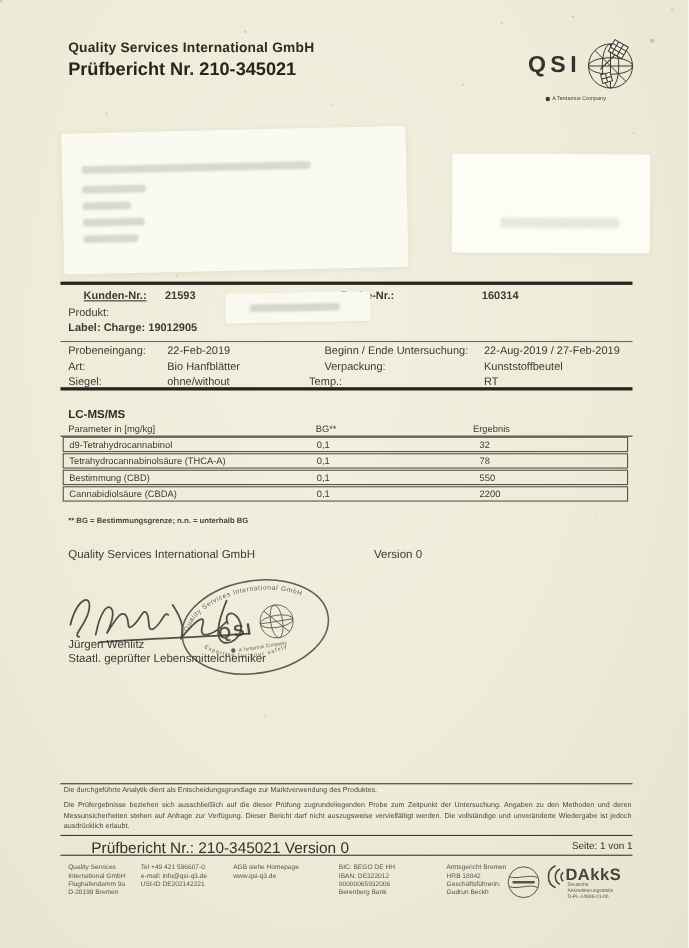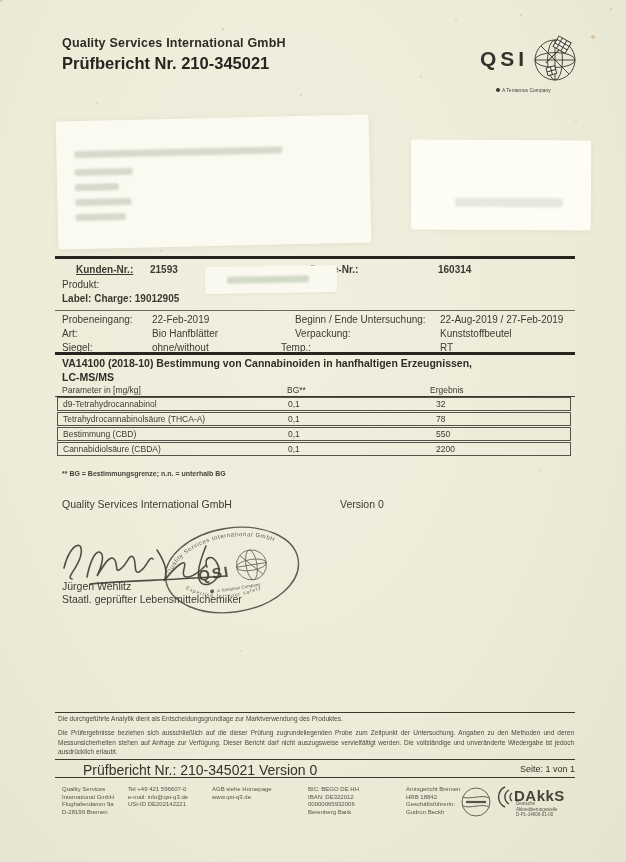--- a/index.html
+++ b/index.html
@@ -144,21 +144,20 @@
   <div class="abs info" style="left:152px;top:328px;">Bio Hanfblätter</div>
   <div class="abs info" style="left:295px;top:328px;">Verpackung:</div>
   <div class="abs info" style="left:440px;top:328px;">Kunststoffbeutel</div>
 
   <div class="abs info" style="left:62px;top:342px;">Siegel:</div>
   <div class="abs info" style="left:152px;top:342px;">ohne/without</div>
   <div class="abs info" style="left:281px;top:342px;">Temp.:</div>
   <div class="abs info" style="left:440px;top:342px;">RT</div>
 
   <div class="rule thick" style="top:352px;"></div>
-  <div class="abs va" style="left:62px;top:357px;">VA14100 (2018-10) Bestimmung von Cannabinoiden in hanfhaltigen Erzeugnissen,</div>
   <div class="abs va" style="left:62px;top:371px;">LC-MS/MS</div>
 
   <div class="abs th" style="left:62px;top:385px;">Parameter in [mg/kg]</div>
   <div class="abs th" style="left:287px;top:385px;">BG**</div>
   <div class="abs th" style="left:430px;top:385px;">Ergebnis</div>
   <div class="rule mid" style="top:396px;"></div>
 
   <div class="rows">
     <div class="trow">
       <span class="c0">d9-Tetrahydrocannabinol</span>

